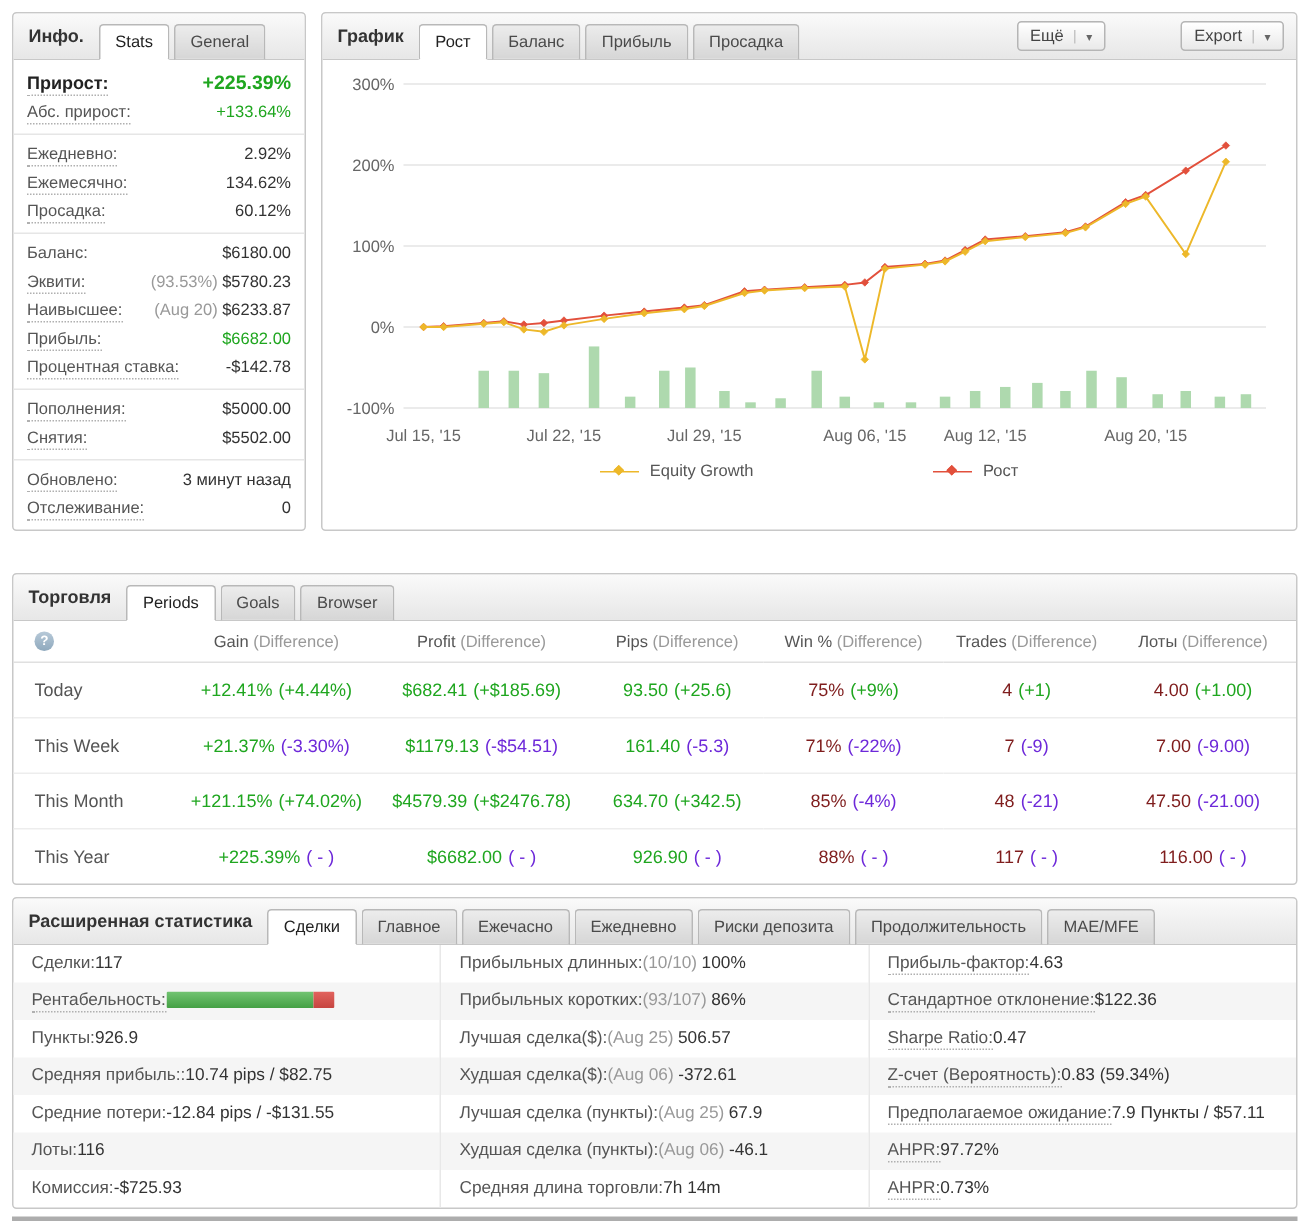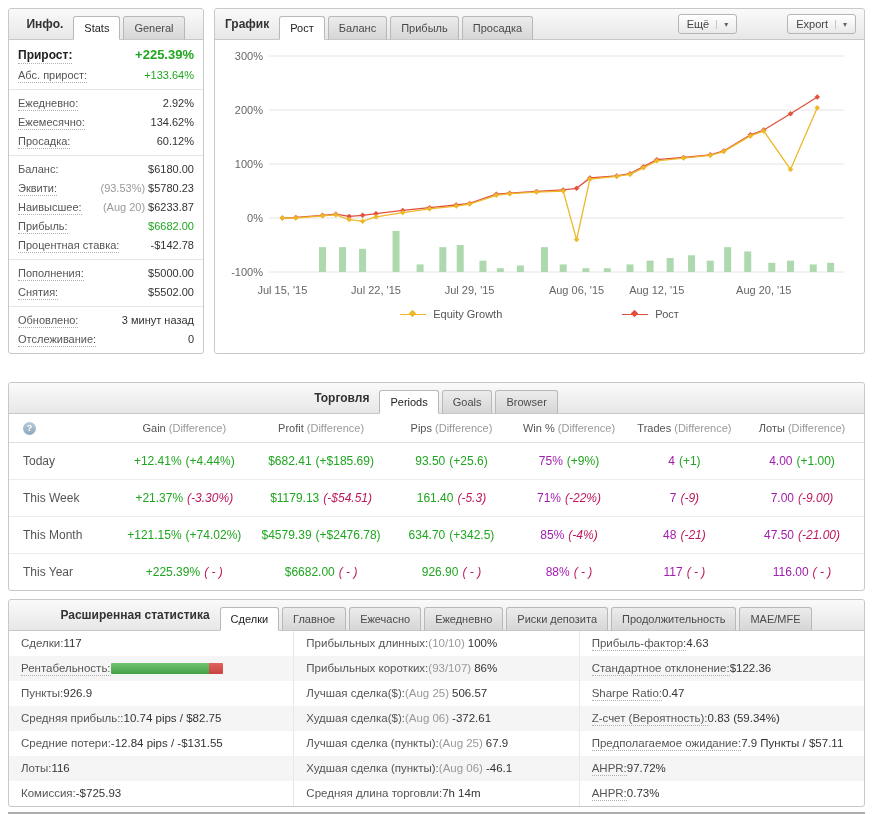--- a/index.html
+++ b/index.html
@@ -11,21 +11,21 @@
   }
   .page { padding: 8px; }
   .top-row { display:flex; gap:10px; align-items:stretch; }
   .panel { border:1px solid #c8c8c8; border-radius:3px; background:#fff; }
   .info-panel { flex:0 0 196px; width:196px; }
   .chart-panel { flex:1; min-width:0; }
 
   .panel-header {
     display:flex; align-items:center; height:31px; padding:0 8px;
     background:linear-gradient(#fafafa,#e7e7e7);
-    border-bottom:1px solid #c8c8c8; border-radius:3px 3px 0 0;justify-content:center;
+    border-bottom:1px solid #c8c8c8; border-radius:3px 3px 0 0;
   }
   .panel-title { font-weight:bold; font-size:12px; color:#333; margin:0 10px 0 2px; white-space:nowrap; }
   .tabs { display:flex; align-self:flex-end; margin-bottom:-1px; }
   .tab {
     font-size:11px; color:#4a4a4a; padding:5px 10px; margin-right:3px; cursor:pointer;
     border:1px solid #b8b8b8; border-bottom:1px solid #c8c8c8; border-radius:3px 3px 0 0;
     background:linear-gradient(#ececec,#d6d6d6); white-space:nowrap;
   }
   .tab.active { background:#fff; border-bottom-color:#fff; color:#222; }
   .header-buttons { margin-left:auto; display:flex; gap:6px; }
@@ -37,22 +37,22 @@
   .caret { margin-left:7px; padding-left:7px; border-left:1px solid #c5c5c5; font-size:8px; color:#666; }
 
   
   .info-section { padding:4px 9px; border-bottom:1px solid #e6e6e6; }
   .info-section:last-child { border-bottom:none; }
   .info-row { display:flex; justify-content:space-between; align-items:baseline; padding:2px 0; font-size:11px; color:#555; line-height:15px; }
   .dotted { border-bottom:1px dotted #b0b0b0; padding-bottom:1px; }
   .info-row .value { color:#333; text-align:right; white-space:nowrap; }
   .prefix { color:#999; margin-right:3px; }
   .c-green { color:#1fa61f; }
-  .c-gray  { color:#be185d;font-style:italic; }
-  .c-dark  { color:#a21caf; }
+  .c-gray  { color:#6d28d9; }
+  .c-dark  { color:#7f1d1d; }
   .info-row.emphasis { padding:3px 0; }
   .info-row.emphasis .label { font-weight:bold; font-size:12px; color:#222; }
   .info-row.emphasis .value { font-weight:bold; font-size:13px; }
 
   
   .chart-body { padding:4px 8px 0; }
   #chart-svg { display:block; font-family:inherit; }
   .legend { display:flex; justify-content:center; gap:120px; padding:2px 0 8px; font-size:11px; color:#555; }
   .legend-item { display:flex; align-items:center; gap:7px; cursor:pointer; }
   .legend-mark { position:relative; width:26px; height:1px; display:inline-block; }

